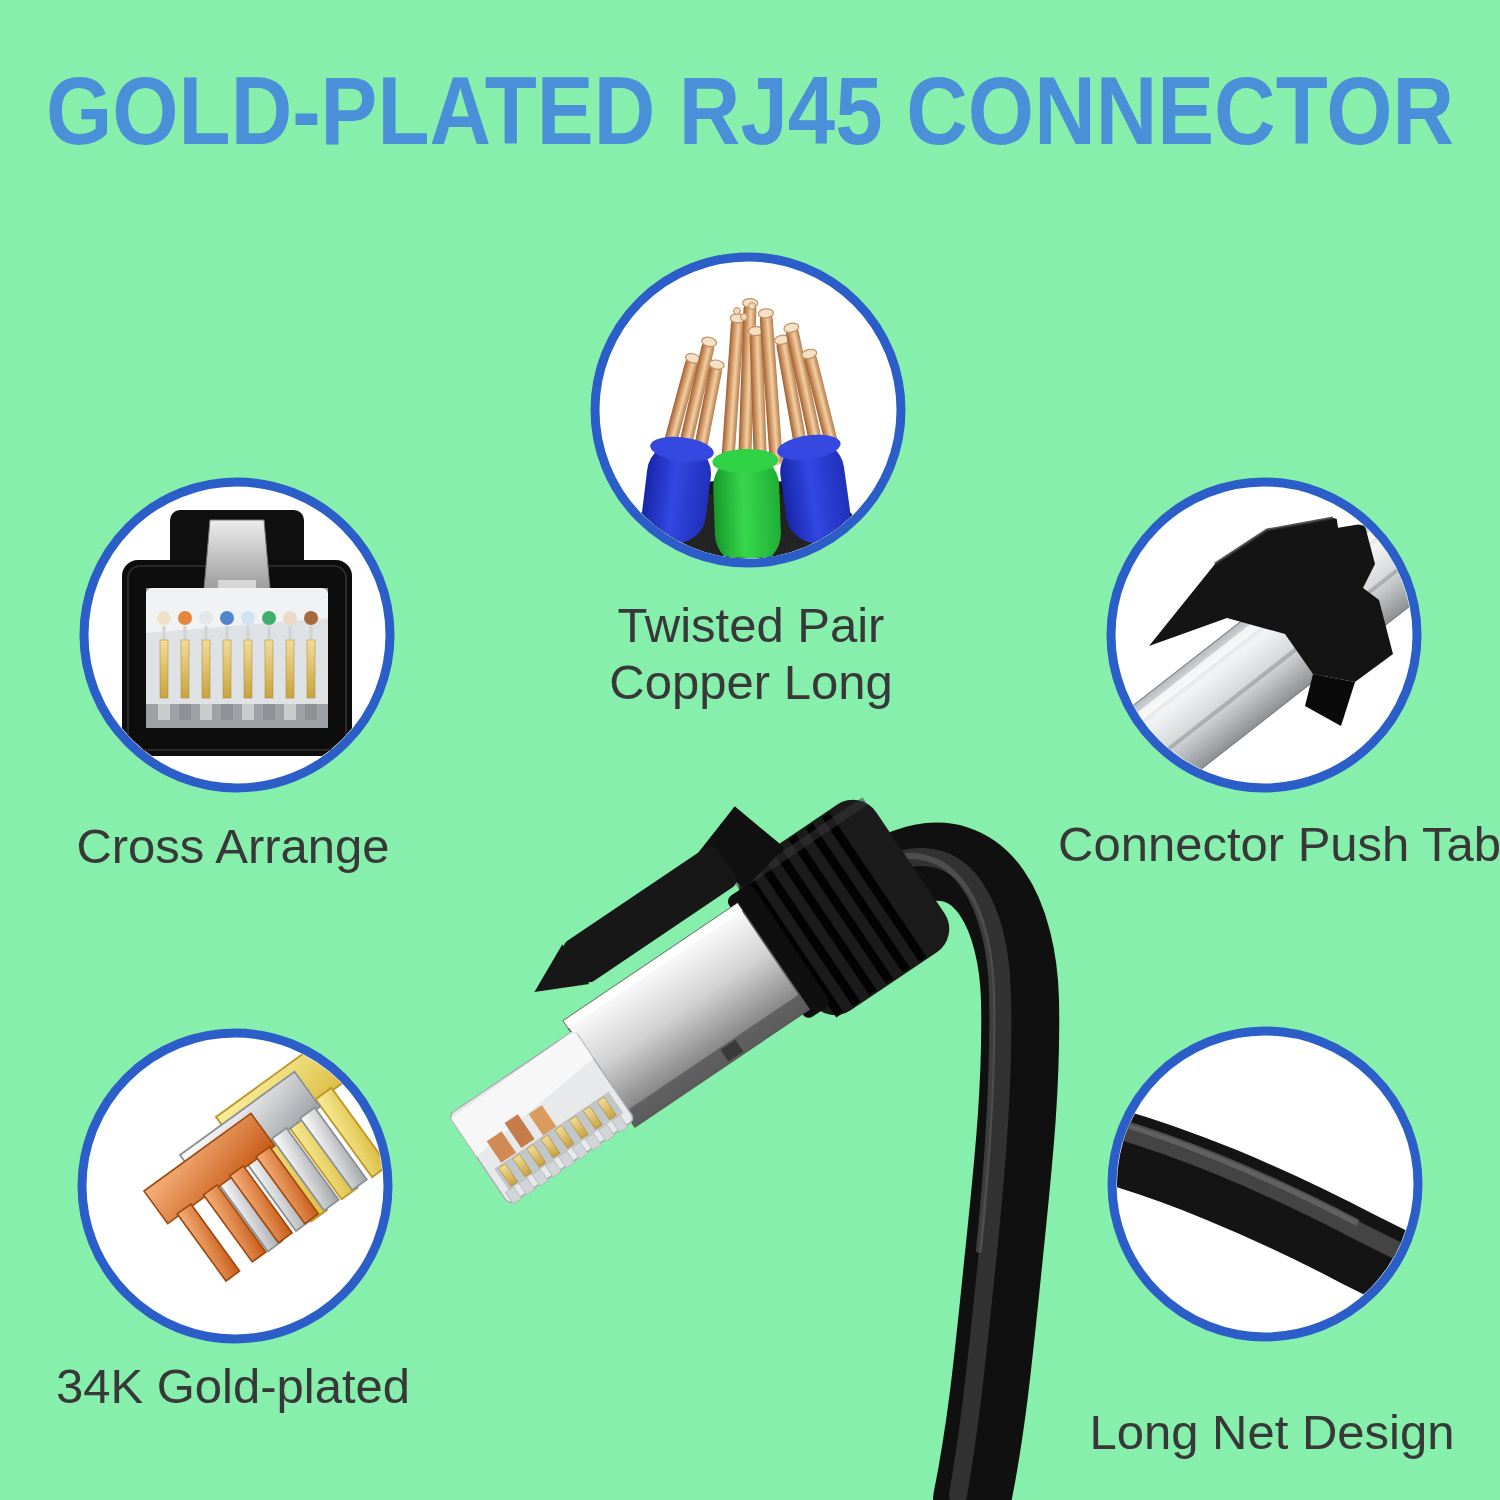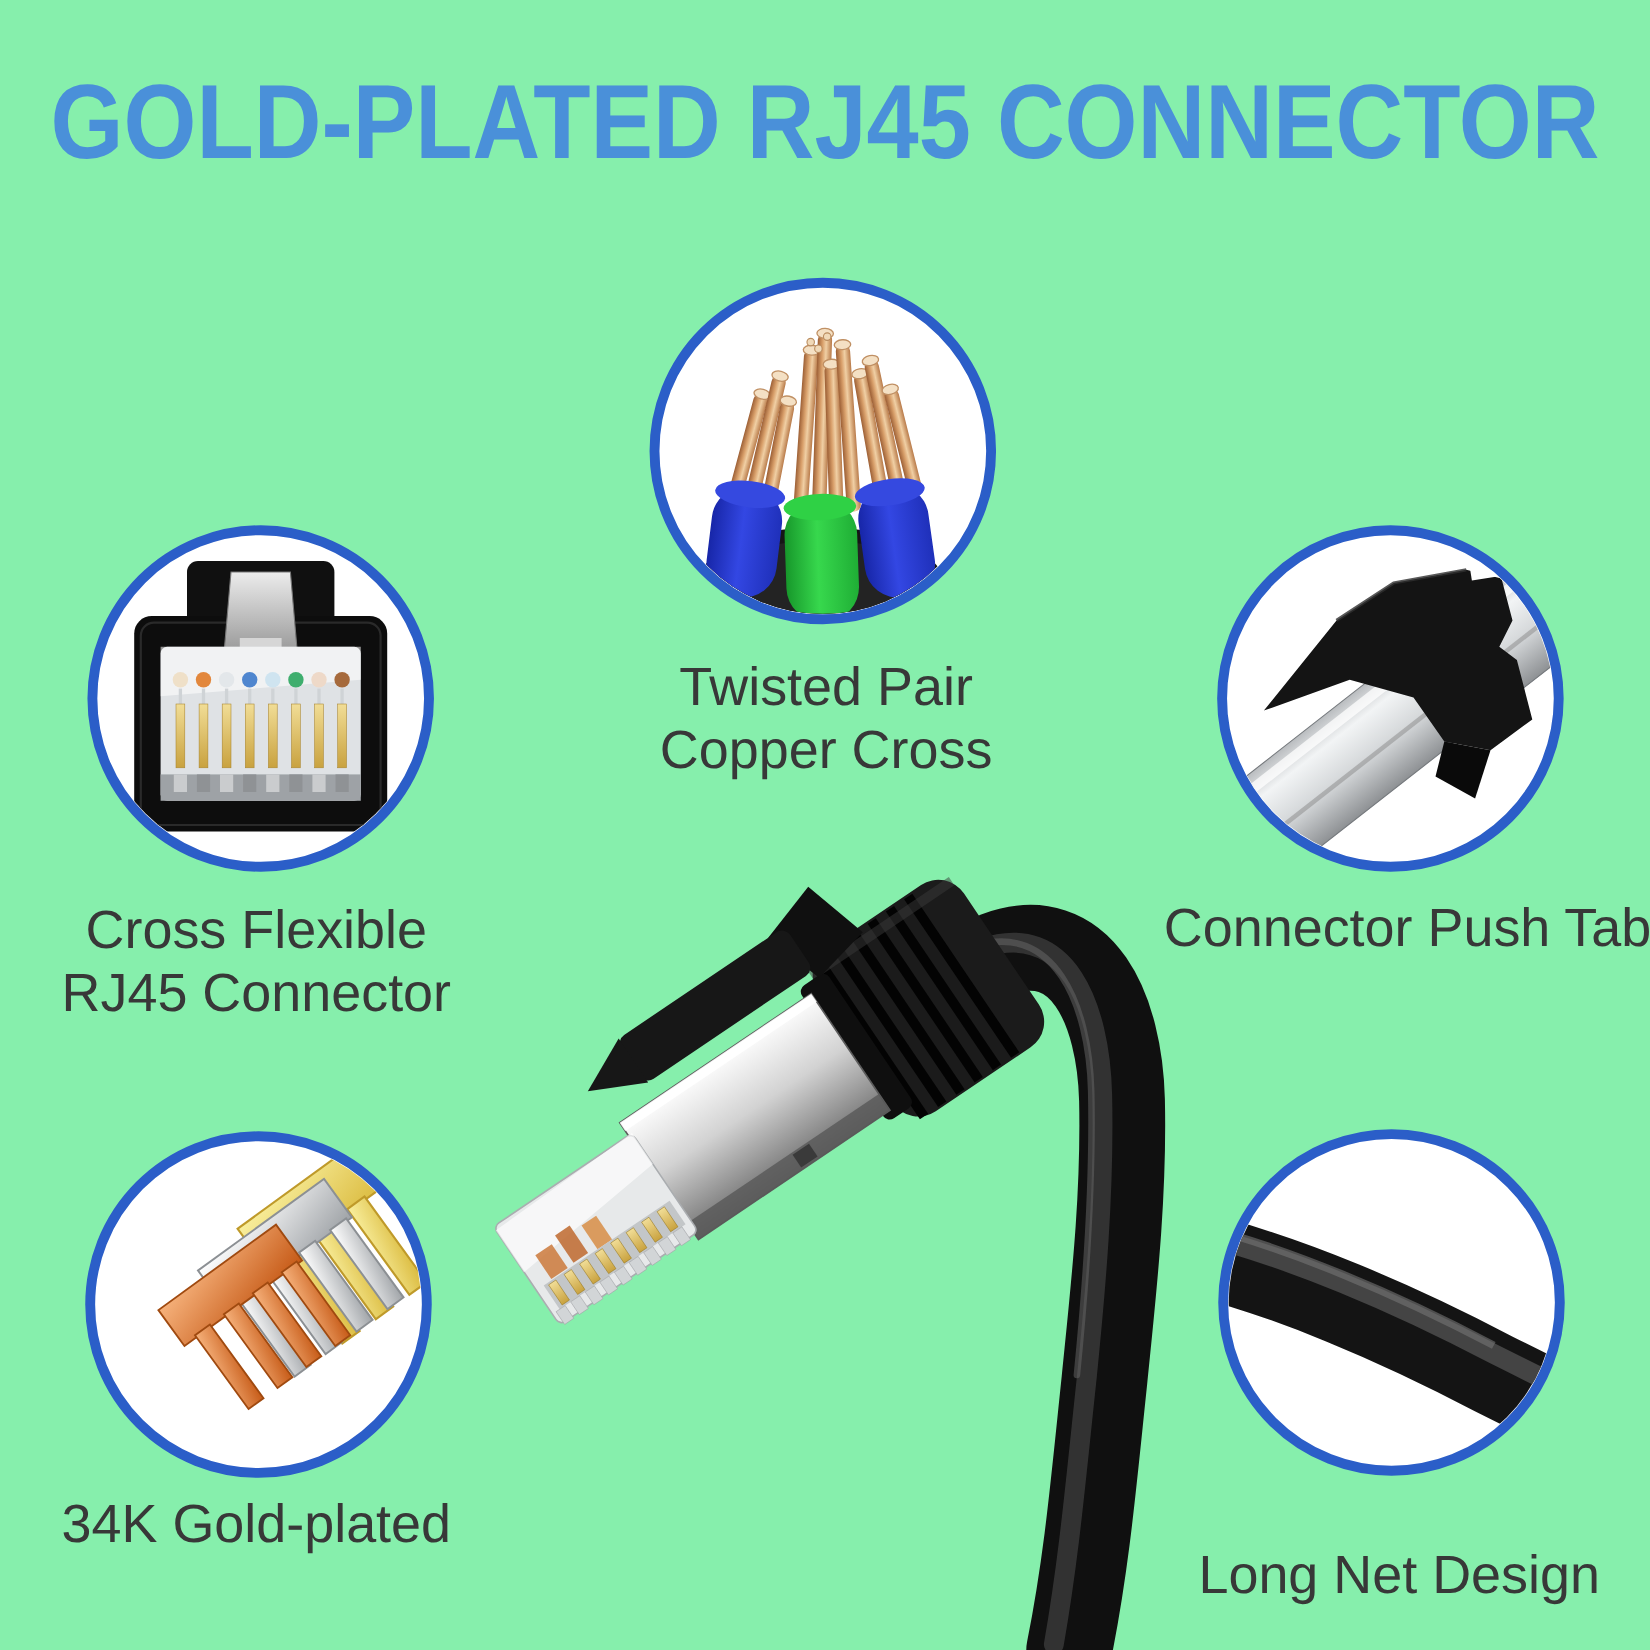--- a/index.html
+++ b/index.html
@@ -206,21 +206,21 @@
       <circle cx="171" cy="63" r="3.4" fill="#f0d9b8" stroke="#b98c5f" stroke-width="1"></circle>
       <circle cx="163" cy="74" r="3.4" fill="#f0d9b8" stroke="#b98c5f" stroke-width="1"></circle>
 
       <ellipse cx="95" cy="206" rx="32" ry="12" fill="#3549e0" transform="rotate(7 95 255)"></ellipse>
       <ellipse cx="235" cy="204" rx="32" ry="12" fill="#3549e0" transform="rotate(-8 235 255)"></ellipse>
       <ellipse cx="166" cy="218" rx="33" ry="12" fill="#2fd145" transform="rotate(-2 165 265)"></ellipse>
     </g>
   </svg>
   <div class="feature-label" style="left:561px;top:597px;width:380px;">
     <div>Twisted Pair</div>
-    <div>Copper Cross</div>
+    <div>Copper Long</div>
   </div>
 
   <svg class="abs" style="left:70px;top:468px;" width="334" height="334">
     <defs>
         <clipPath id="clipB">
           <circle cx="167" cy="167" r="148"></circle>
         </clipPath>
       </defs>
     <circle cx="167" cy="167" r="153" fill="#ffffff" stroke-width="9" stroke="#2b5ec8"></circle>
     <g clip-path="url(#clipB)">
@@ -265,22 +265,21 @@
         <rect x="130" y="236" width="12" height="16" fill="#caccce"></rect>
           <rect x="151" y="236" width="12" height="16" fill="#8f9295"></rect>
         <rect x="172" y="236" width="12" height="16" fill="#caccce"></rect>
           <rect x="193" y="236" width="12" height="16" fill="#8f9295"></rect>
         <rect x="214" y="236" width="12" height="16" fill="#caccce"></rect>
           <rect x="235" y="236" width="12" height="16" fill="#8f9295"></rect>
       </g>
     </g>
   </svg>
   <div class="feature-label" style="left:33px;top:818px;width:400px;">
-    <div>Cross Flexible</div>
-    <div>RJ45 Connector</div>
+    <div>Cross Arrange</div>
   </div>
 
   <svg class="abs" style="left:1097px;top:468px;" width="334" height="334">
     <defs>
         <clipPath id="clipC">
           <circle cx="167" cy="167" r="148"></circle>
         </clipPath>
       </defs>
     <circle cx="167" cy="167" r="153" fill="#ffffff" stroke-width="9" stroke="#2b5ec8"></circle>
     <g clip-path="url(#clipC)">

